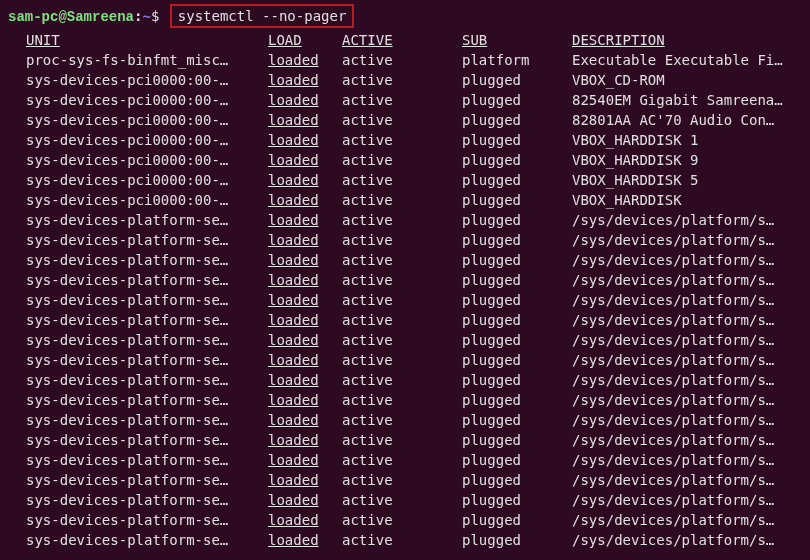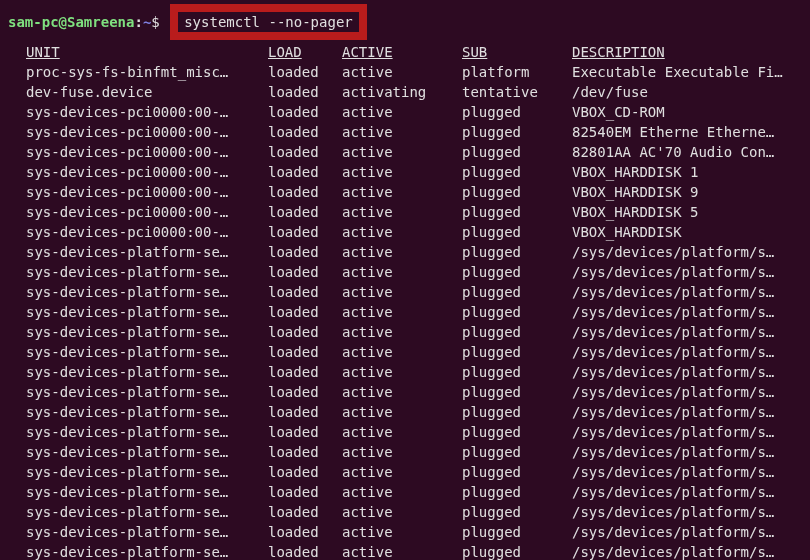--- a/index.html
+++ b/index.html
@@ -8,48 +8,48 @@
     background:#2d0a22;
     font-family:"DejaVu Sans Mono","Ubuntu Mono",Consolas,monospace;
     font-size:14px;
     line-height:20px;
     color:#e0e0e0;
     overflow:hidden;
     box-sizing:border-box;
     padding:4px 8px 0 8px;
   }
   .prompt-line{white-space:nowrap;}
-  .prompt-user{color:#7fe07f;font-weight:bold;}
+  .prompt-user{color:#7fe07f;font-weight:bold;font-family:Liberation Mono, monospace;}
   .prompt-colon{color:#e0e0e0;font-weight:bold;}
   .prompt-path{color:#7f7fe0;font-weight:bold;}
   .prompt-dollar{color:#e0e0e0;}
   .cmd-box{
     display:inline-block;
-    border:8px solid #b91c1c;
+    border:2px solid #b91c1c;
     padding:0 6px;
     color:#e0e0e0;
     margin-left:2px;
   }
   table.units{
     border-collapse:collapse;
     white-space:nowrap;
     margin-top:2px;
     margin-left:18px;
   }
   table.units td,table.units th{
     padding:0 10px 0 0;
     text-align:left;
     font-weight:normal;
   }
   table.units th{
     text-decoration:underline;
     color:#e0e0e0;
   }
   .col-unit{width:232px;max-width:232px;overflow:hidden;margin-top:28px;}
-  .col-load{width:64px;}
+  .col-load{width:64px;text-decoration:underline;}
   .col-active{width:110px;}
   .col-sub{width:100px;margin-left:30px;}
   .col-desc{max-width:260px;overflow:hidden;}
   .underlined{}
   .active-cell.state-active{color:#e0e0e0;}
 </style>
 </head>
 <body>
 
 <div class="prompt-line">
@@ -69,39 +69,32 @@
   </thead>
   <tbody id="rows">
       <tr>
         <td class="col-unit underlined">proc-sys-fs-binfmt_misc…</td>
         <td class="col-load">loaded</td>
         <td class="col-active active-cell state-active">active</td>
         <td class="col-sub underlined">platform</td>
         <td class="col-desc underlined">Executable Executable Fi…</td>
       </tr>
       <tr>
-        <td class="col-unit">dev-fuse.device</td>
-        <td class="col-load">loaded</td>
-        <td class="col-active active-cell state-activating">activating</td>
-        <td class="col-sub">tentative</td>
-        <td class="col-desc">/dev/fuse</td>
-      </tr>
-      <tr>
         <td class="col-unit">sys-devices-pci0000:00-…</td>
         <td class="col-load">loaded</td>
         <td class="col-active active-cell state-active">active</td>
         <td class="col-sub">plugged</td>
         <td class="col-desc">VBOX_CD-ROM</td>
       </tr>
       <tr>
         <td class="col-unit">sys-devices-pci0000:00-…</td>
         <td class="col-load">loaded</td>
         <td class="col-active active-cell state-active">active</td>
         <td class="col-sub">plugged</td>
-        <td class="col-desc">82540EM Etherne Etherne…</td>
+        <td class="col-desc">82540EM Gigabit Samreena…</td>
       </tr>
       <tr>
         <td class="col-unit">sys-devices-pci0000:00-…</td>
         <td class="col-load">loaded</td>
         <td class="col-active active-cell state-active">active</td>
         <td class="col-sub">plugged</td>
         <td class="col-desc">82801AA AC'70 Audio Con…</td>
       </tr>
       <tr>
         <td class="col-unit">sys-devices-pci0000:00-…</td>

